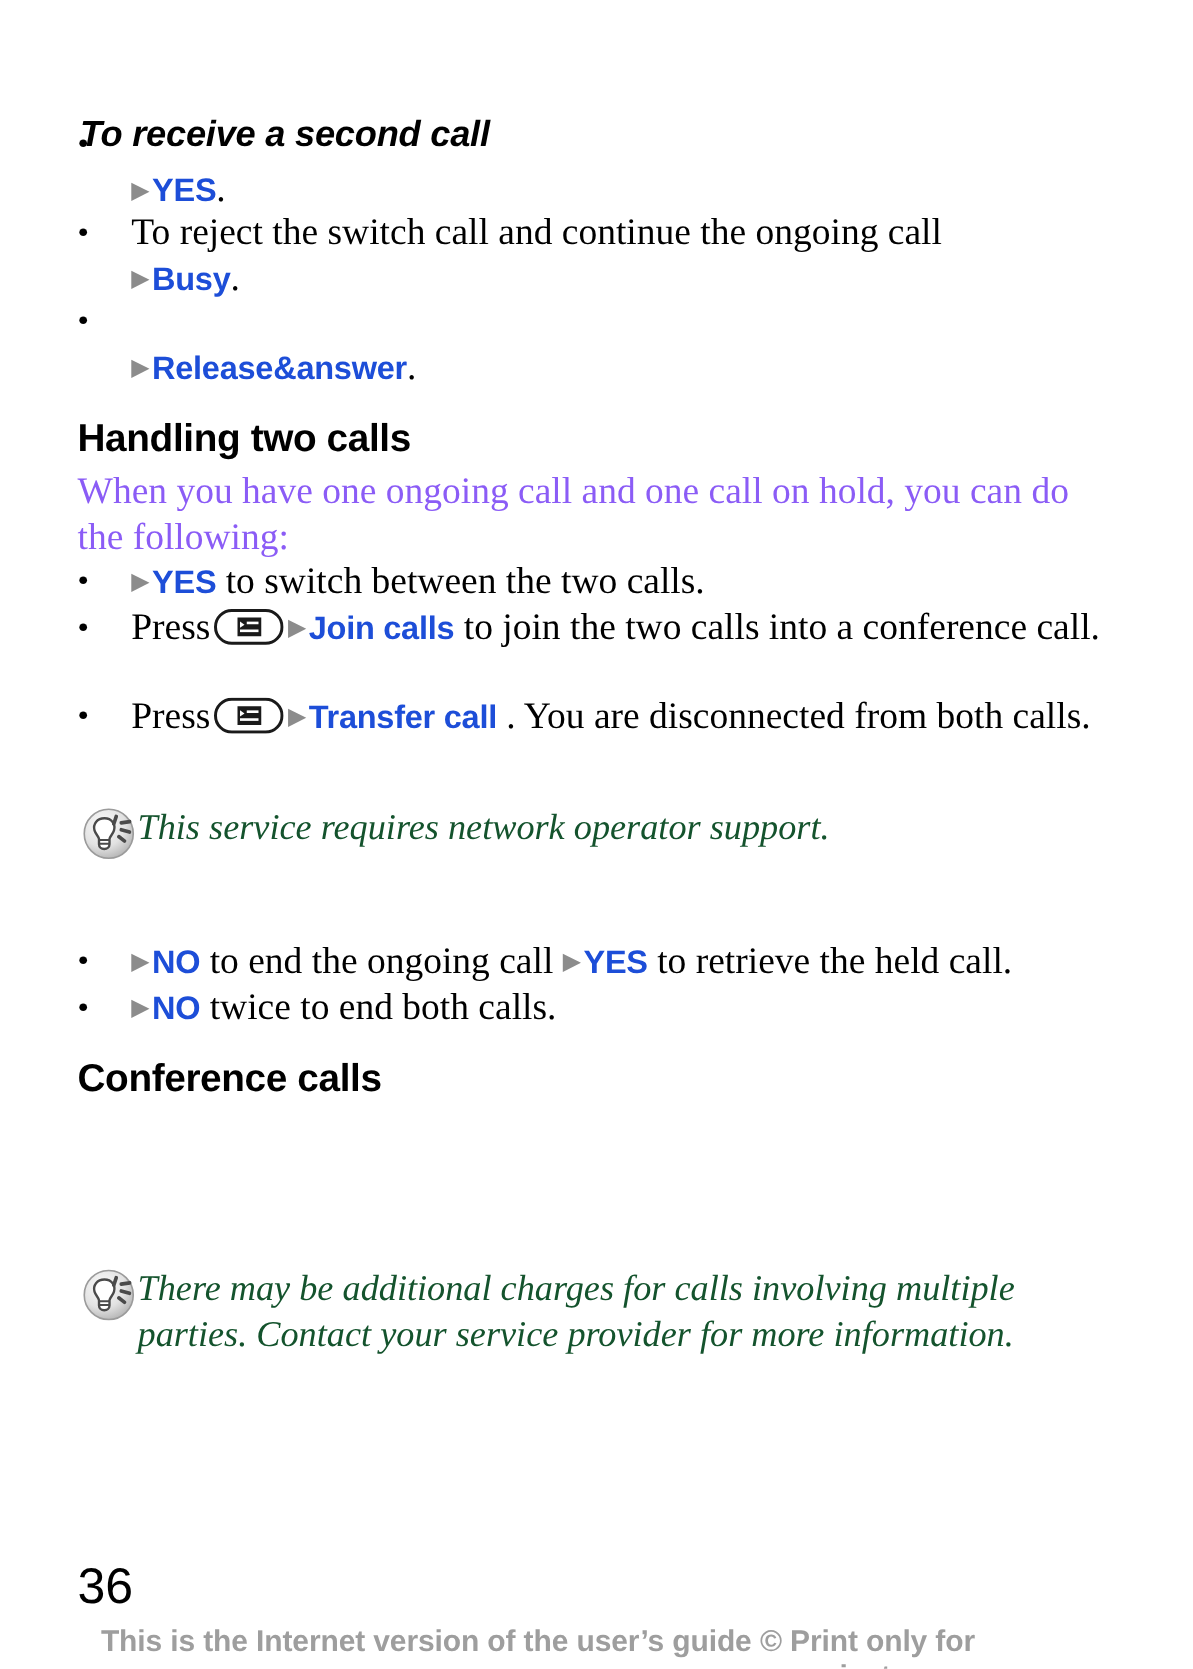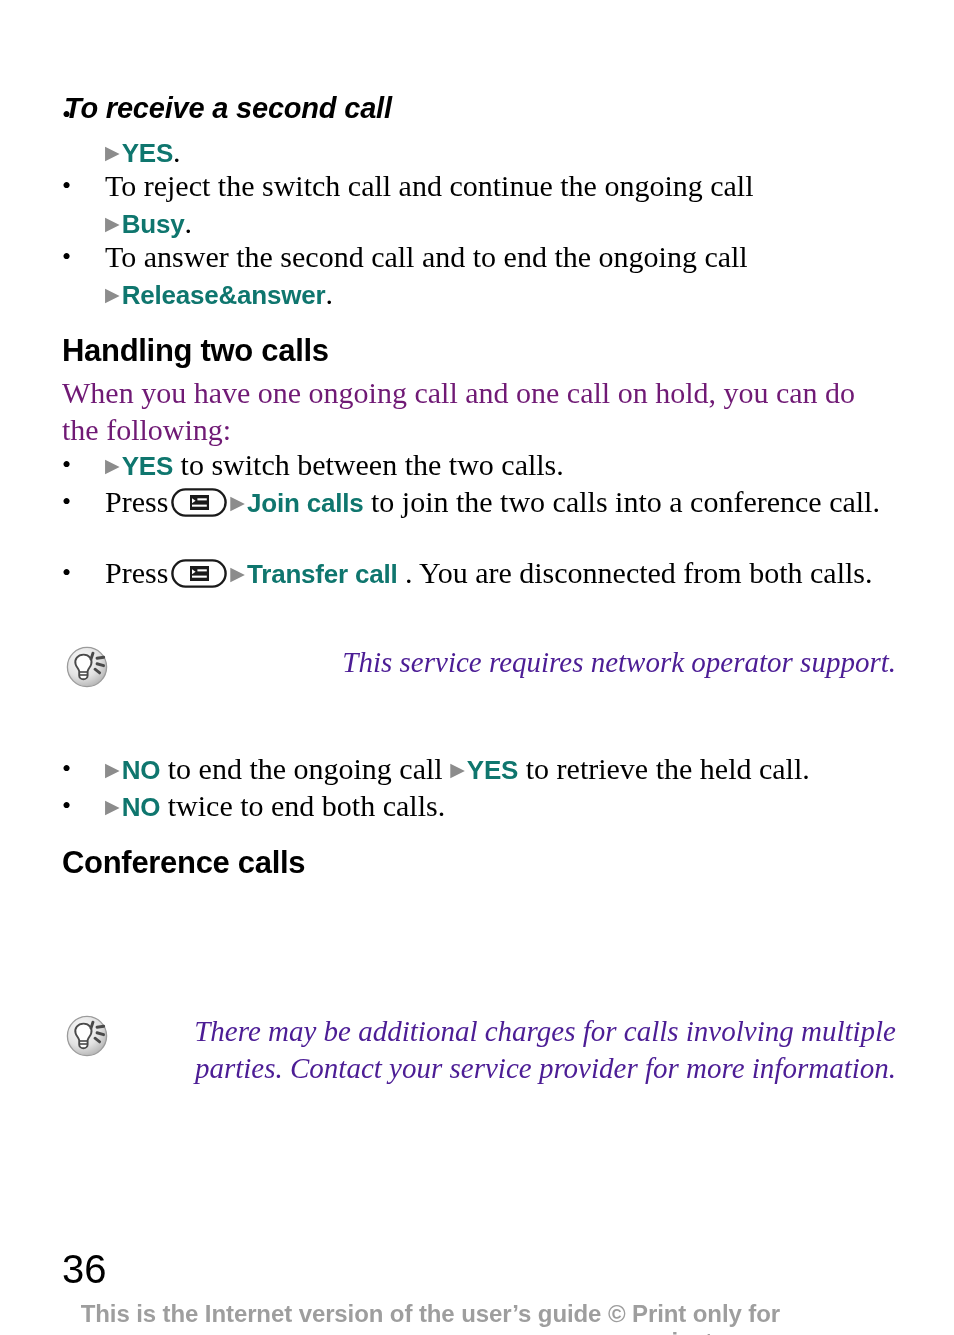--- a/index.html
+++ b/index.html
@@ -48,21 +48,21 @@
   }
 
   
   .para {
     position: absolute;
     left: 62px;
     width: 830px;
     font-family: "Liberation Serif", "DejaVu Serif", serif;
     font-size: 30px;
     line-height: 37px;
-    color: #701a75;
+    color: #8b5cf6;
   }
 
   
   .bullet-row {
     position: absolute;
     left: 62px;
     width: 835px;
     font-family: "Liberation Serif", "DejaVu Serif", serif;
     font-size: 30px;
     line-height: 37px;
@@ -79,21 +79,21 @@
   .bullet-body {
     margin-left: 43px;
     display: block;
   }
 
   
   .cmd {
     font-family: "Liberation Sans", "DejaVu Sans", sans-serif;
     font-weight: bold;
     font-size: 26px;
-    color: #0f766e;
+    color: #1d4ed8;
     letter-spacing: -0.2px;
   }
   .arrow {
     font-family: "DejaVu Sans", sans-serif;
     color: #8c8c8c;
     font-size: 19px;
     vertical-align: 3px;
     padding-right: 2px;
   }
 
@@ -120,22 +120,21 @@
     width: 42px;
     height: 42px;
   }
   .note-icon svg { display: block; }
   .note-text {
     margin-left: 44px;
     font-family: "Liberation Serif", "DejaVu Serif", serif;
     font-style: italic;
     font-size: 29px;
     line-height: 37px;
-    color: #4c1d95;
-    text-align: right;
+    color: #14532d;
   }
 
   
   .page-number {
     position: absolute;
     left: 62px;
     top: 1247px;
     font-family: "Liberation Sans", "DejaVu Sans", sans-serif;
     font-size: 40px;
     font-weight: normal;
@@ -166,21 +165,21 @@
     <span class="bullet-body"><br><span class="arrow">▶</span><span class="cmd">YES</span><span>.</span></span>
   </div>
 
   <div class="bullet-row" style="top:167px;">
     <span class="bullet-dot">•</span>
     <span class="bullet-body"><span>To reject the switch call and continue the ongoing call</span><br><span class="arrow">▶</span><span class="cmd">Busy</span><span>.</span></span>
   </div>
 
   <div class="bullet-row" style="top:238px;">
     <span class="bullet-dot">•</span>
-    <span class="bullet-body"><span>To answer the second call and to end the ongoing call</span><br><span class="arrow">▶</span><span class="cmd">Release&amp;answer</span><span>.</span></span>
+    <span class="bullet-body"><br><span class="arrow">▶</span><span class="cmd">Release&amp;answer</span><span>.</span></span>
   </div>
 
   <div class="h-main" style="top:333px;">Handling two calls</div>
 
   <div class="para" style="top:374px;">When you have one ongoing call and one call on hold, you can do the following:</div>
 
   <div class="bullet-row" style="top:446px;">
     <span class="bullet-dot">•</span>
     <span class="bullet-body"><span class="arrow">▶</span><span class="cmd">YES</span><span> to switch between the two calls.</span></span>
   </div>

